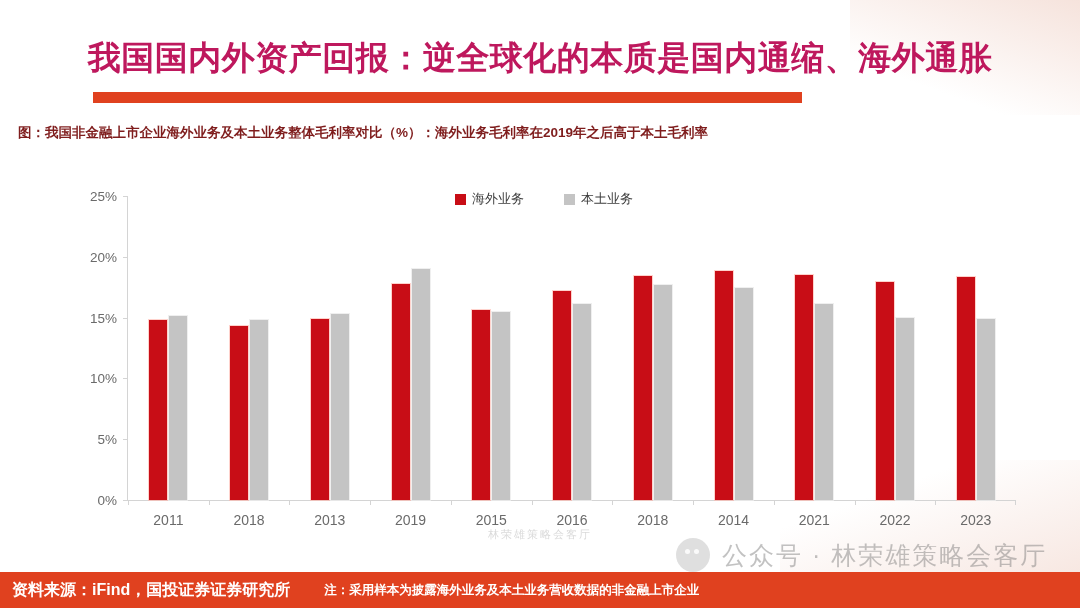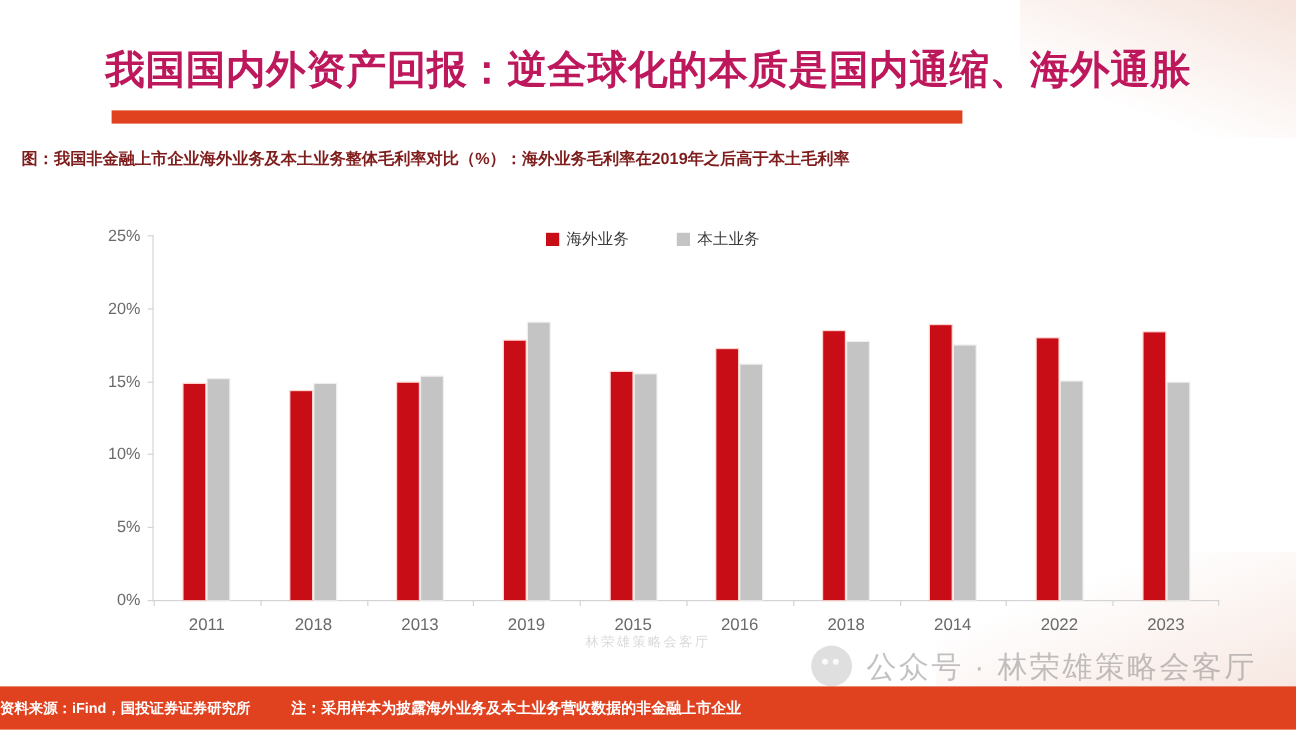--- a/index.html
+++ b/index.html
@@ -122,21 +122,21 @@
     white-space:nowrap;
   }
 
   
   .footer {
     position:absolute; left:0; bottom:0; width:1080px; height:36px;
     background:#e0411f;
     display:flex; align-items:center;
   }
   .footer-source {
-    margin-left:0; font-size:12px; font-weight:bold; color:#ffffff;
+    margin-left:12px; font-size:16px; font-weight:bold; color:#ffffff;
     white-space:nowrap;
   }
   .footer-note {
     margin-left:34px; font-size:12.5px; font-weight:bold; color:#ffffff;
     white-space:nowrap;
   }
 </style>
 </head>
 <body>
 
@@ -213,20 +213,25 @@
           <div class="bar overseas" title="海外业务 2018: 18.4%" style="height: 73.6%;"></div>
           <div class="bar domestic" title="本土业务 2018: 17.7%" style="height: 70.8%;"></div>
           <div class="xlabel">2018</div>
         </div>
         <div class="group">
           <div class="bar overseas" title="海外业务 2019: 18.8%" style="height: 75.2%;"></div>
           <div class="bar domestic" title="本土业务 2019: 17.4%" style="height: 69.6%;"></div>
           <div class="xlabel">2014</div>
         </div>
         <div class="group">
+          <div class="bar overseas" title="海外业务 2021: 18.5%" style="height: 74%;"></div>
+          <div class="bar domestic" title="本土业务 2021: 16.1%" style="height: 64.4%;"></div>
+          <div class="xlabel">2021</div>
+        </div>
+        <div class="group">
           <div class="bar overseas" title="海外业务 2022: 17.9%" style="height: 71.6%;"></div>
           <div class="bar domestic" title="本土业务 2022: 15%" style="height: 60%;"></div>
           <div class="xlabel">2022</div>
         </div>
         <div class="group">
           <div class="bar overseas" title="海外业务 2023: 18.3%" style="height: 73.2%;"></div>
           <div class="bar domestic" title="本土业务 2023: 14.9%" style="height: 59.6%;"></div>
           <div class="xlabel">2023</div>
         </div>
       </div>

